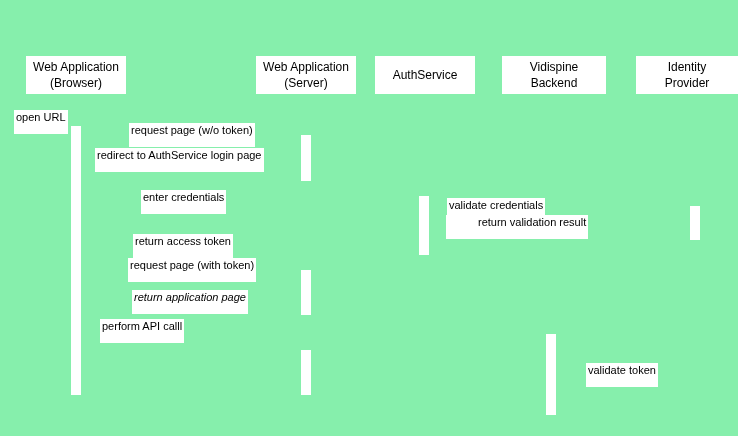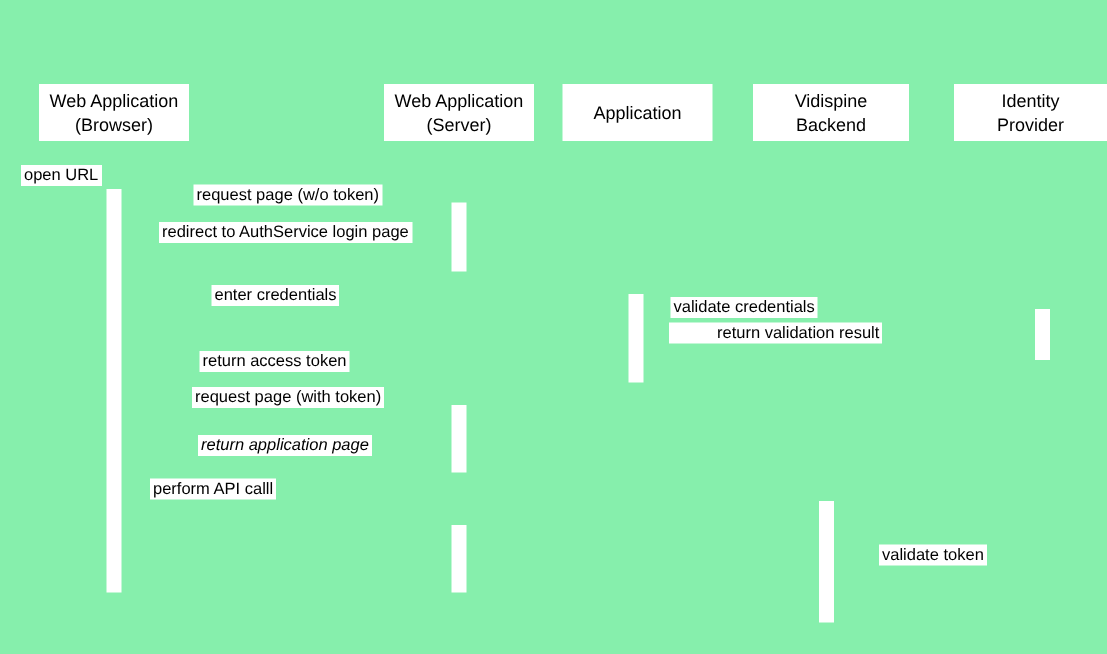--- a/index.html
+++ b/index.html
@@ -30,51 +30,51 @@
     position: absolute;
     width: 10px;
     background: #ffffff;
   }
   .msg {
     position: absolute;
     background: #ffffff;
     color: #000000;
     font-size: 11px;
     line-height: 14px;
-    height: 14px;
+    height: 24px;
     padding: 0 2px;
     white-space: nowrap;
   }
 </style>
 </head>
 <body>
 
 <div class="stage">
 
   <div class="participant" style="left:26px; width:100px;">Web Application
 (Browser)</div>
   <div class="participant" style="left:256px; width:100px;">Web Application
 (Server)</div>
-  <div class="participant" style="left:375px; width:100px;">Application</div>
+  <div class="participant" style="left:375px; width:100px;">AuthService</div>
   <div class="participant" style="left:502px; width:104px;">Vidispine
 Backend</div>
   <div class="participant" style="left:636px; width:102px;">Identity
 Provider</div>
 
   <div class="activation" style="left:71px; top:126px; height:269px;"></div>
   <div class="activation" style="left:301px; top:135px; height:46px;"></div>
   <div class="activation" style="left:301px; top:270px; height:45px;"></div>
   <div class="activation" style="left:301px; top:350px; height:45px;"></div>
   <div class="activation" style="left:419px; top:196px; height:59px;"></div>
   <div class="activation" style="left:546px; top:334px; height:81px;"></div>
   <div class="activation" style="left:690px; top:206px; height:34px;"></div>
 
   <div class="msg" style="left:14px; top:110px;">open URL</div>
   <div class="msg" style="left:129px; top:123px;">request page (w/o token)</div>
-  <div class="msg" style="left:106px; top:148px;">redirect to AuthService login page</div>
+  <div class="msg" style="left:95px; top:148px;">redirect to AuthService login page</div>
   <div class="msg" style="left:141px; top:190px;">enter credentials</div>
   <div class="msg" style="left:447px; top:198px;">validate credentials</div>
   <div class="msg" style="left:446px; top:215px;padding-left:32px;">return validation result</div>
   <div class="msg" style="left:133px; top:234px;text-align:right;">return access token</div>
   <div class="msg" style="left:128px; top:258px;">request page (with token)</div>
   <div class="msg" style="left:132px; top:290px;font-style:italic;">return application page</div>
   <div class="msg" style="left:100px; top:319px;">perform API calll</div>
   <div class="msg" style="left:586px; top:363px;">validate token</div>
 
 </div>

